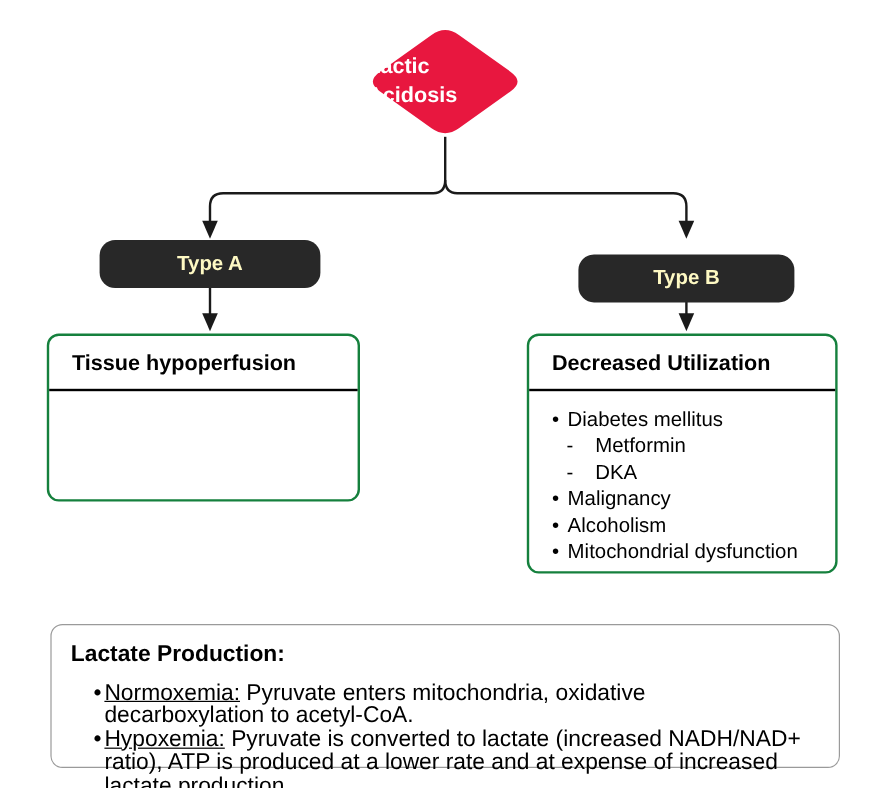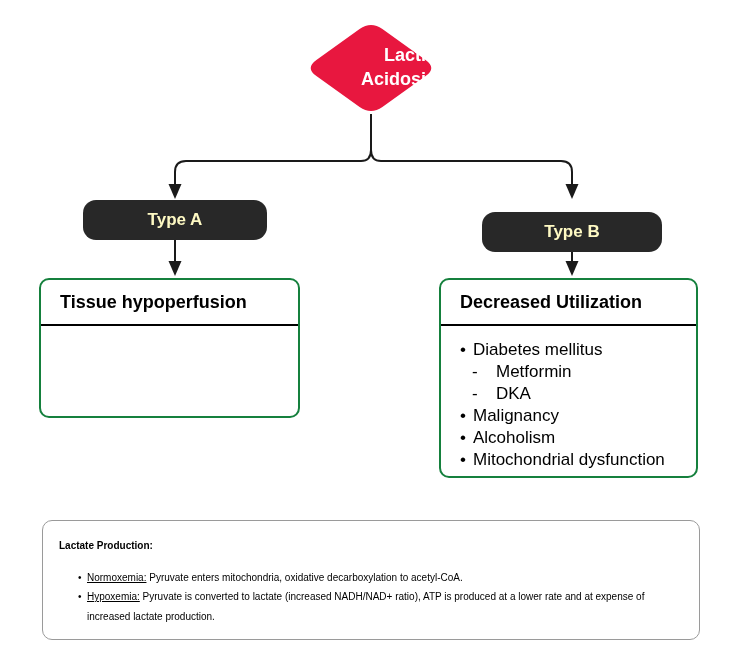--- a/index.html
+++ b/index.html
@@ -15,21 +15,21 @@
     background:#ffffff;
     font-family:"Liberation Sans","DejaVu Sans",sans-serif;
     color:#000;
     overflow:hidden;
   }
   svg.connectors{position:absolute;left:0;top:0;width:732px;height:657px;}
 
   
   .diamond-label{
     position:absolute;left:306px;top:43px;width:130px;
-    text-align:right;
+    text-align:left;
     color:#fff;font-weight:bold;font-size:18px;line-height:24px;
   }
 
   
   .pill{
     position:absolute;height:40px;
     background:var(--c-pill);
     border-radius:13px;
     color:#fef9c3;font-weight:bold;font-size:17px;
     display:flex;align-items:center;justify-content:center;
@@ -64,21 +64,21 @@
   .card-list li.sub{margin-left:12px;padding-left:24px;}
   .card-list li.sub::before{content:"-";left:0;}
 
   
   .note{
     position:absolute;left:42px;top:520px;width:658px;height:120px;
     box-sizing:border-box;
     border:1px solid var(--c-note-border);
     border-radius:10px;
     padding:15px 18px 0 16px;
-    font-size:10px;line-height:19.5px;
+    font-size:19px;line-height:19.5px;
   }
   .note-title{font-weight:bold;}
   .note-list{margin:12px;padding:0;list-style:none;}
   .note-list li{position:relative;padding-left:16px;}
   .note-list li::before{content:"\2022";position:absolute;left:7px;}
   .term{text-decoration:underline;}
 </style>
 </head>
 <body>
 

